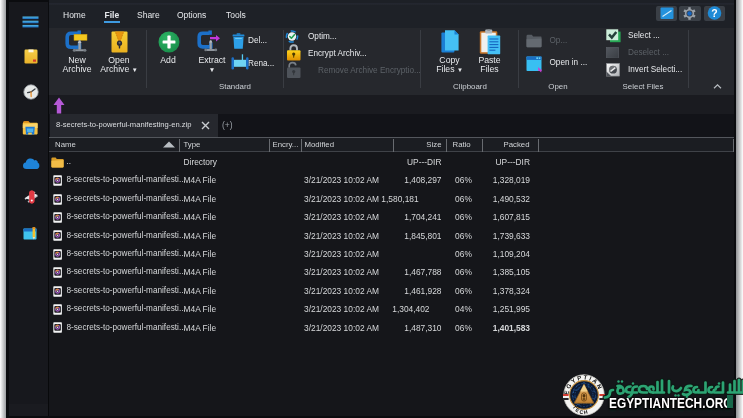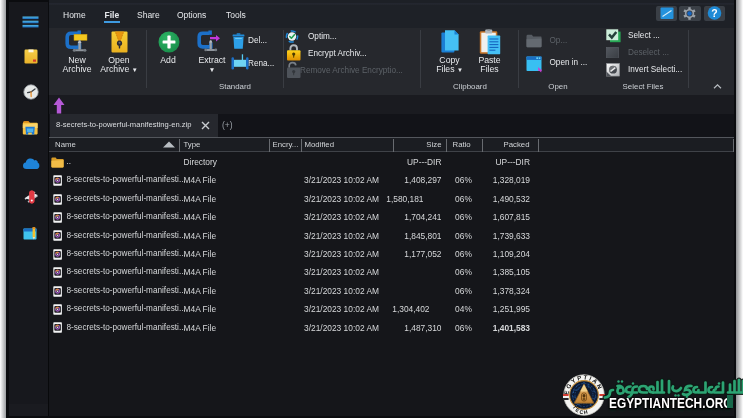--- a/index.html
+++ b/index.html
@@ -72,21 +72,21 @@
   <div class="abs grouplabel" style="left:603px; width:80px;">Select Files</div>
 
   <div class="abs biglabel" style="left:57px; top:55.5px; width:40px;">New<br>Archive</div>
   <div class="abs biglabel" style="left:99px; top:55.5px; width:40px;">Open<br>Archive&nbsp;<span style="font-size:6px;">▼</span></div>
   <div class="abs biglabel" style="left:148px; top:55.5px; width:40px;">Add</div>
   <div class="abs biglabel" style="left:192px; top:55.5px; width:40px;">Extract<br><span style="font-size:6.5px;">▼</span></div>
   <div class="abs rowlabel" style="left:248px; top:36px;">Del...</div>
   <div class="abs rowlabel" style="left:248px; top:58.5px;">Rena...</div>
   <div class="abs rowlabel" style="left:308px; top:31.5px;">Optim...</div>
   <div class="abs rowlabel" style="left:308px; top:49px;">Encrypt Archiv...</div>
-  <div class="abs rowlabel dis" style="left:300px; top:65.5px;">Remove Archive Encryptio...</div>
+  <div class="abs rowlabel dis" style="left:318px; top:65.5px;">Remove Archive Encryptio...</div>
   <div class="abs biglabel" style="left:429.5px; top:55.5px; width:40px;">Copy<br>Files&nbsp;<span style="font-size:6px;">▼</span></div>
   <div class="abs biglabel" style="left:469.5px; top:55.5px; width:40px;">Paste<br>Files</div>
   <div class="abs rowlabel dis" style="left:549.5px; top:36px;">Op...</div>
   <div class="abs rowlabel" style="left:549.5px; top:58px;">Open in ...</div>
   <div class="abs rowlabel" style="left:628px; top:31px;">Select ...</div>
   <div class="abs rowlabel dis" style="left:628px; top:47.5px;">Deselect ...</div>
   <div class="abs rowlabel" style="left:628px; top:64.5px;">Invert Selecti...</div>
 
   <div class="abs" style="left:56px; top:114px; width:150px; height:22px; color:#dcdee1; font-size:7.6px; line-height:22px;">8-secrets-to-powerful-manifesting-en.zip</div>
   <div class="abs" style="left:222px; top:114px; color:#9aa0a6; font-size:8.5px; line-height:22px;">(+)</div>
@@ -141,21 +141,21 @@
         <svg style="position:absolute;left:4.3px;top:3.8px" width="9.2" height="11" viewBox="0 0 9.2 11">
  <rect x="0.3" y="0.3" width="8.6" height="10.4" rx="0.7" fill="#f2f3f4"></rect>
  <rect x="1.3" y="1.9" width="6.6" height="6.9" rx="1.1" fill="#232327"></rect>
  <circle cx="4.6" cy="5.3" r="1.9" fill="none" stroke="#a85ecc" stroke-width="1.15"></circle>
  <path d="M2.8 4.6 A1.9 1.9 0 0 1 5.6 3.5" fill="none" stroke="#e08a2e" stroke-width="1.15"></path>
  <circle cx="4.6" cy="5.3" r="0.8" fill="#f0f0f0"></circle>
         </svg>
         <div class="cell nm" style="left:18px;">8-secrets-to-powerful-manifesti...</div>
         <div class="cell" style="left:135px;">M4A File</div>
         <div class="cell" style="left:255.5px;">3/21/2023 10:02 AM</div>
-        <div class="cell" style="left:292px; width:83px; text-align:right;">1,580,181</div>
+        <div class="cell" style="left:310px; width:83px; text-align:center;">1,580,181</div>
         <div class="cell" style="left:397px; width:36px; text-align:center;">06%</div>
         <div class="cell" style="left:430px; width:51.5px; text-align:right;">1,490,532</div>
       </div>
       <div class="row" style="top:55.199999999999996px">
         <svg style="position:absolute;left:4.3px;top:3.8px" width="9.2" height="11" viewBox="0 0 9.2 11">
  <rect x="0.3" y="0.3" width="8.6" height="10.4" rx="0.7" fill="#f2f3f4"></rect>
  <rect x="1.3" y="1.9" width="6.6" height="6.9" rx="1.1" fill="#232327"></rect>
  <circle cx="4.6" cy="5.3" r="1.9" fill="none" stroke="#a85ecc" stroke-width="1.15"></circle>
  <path d="M2.8 4.6 A1.9 1.9 0 0 1 5.6 3.5" fill="none" stroke="#e08a2e" stroke-width="1.15"></path>
  <circle cx="4.6" cy="5.3" r="0.8" fill="#f0f0f0"></circle>
@@ -186,49 +186,50 @@
         <svg style="position:absolute;left:4.3px;top:3.8px" width="9.2" height="11" viewBox="0 0 9.2 11">
  <rect x="0.3" y="0.3" width="8.6" height="10.4" rx="0.7" fill="#f2f3f4"></rect>
  <rect x="1.3" y="1.9" width="6.6" height="6.9" rx="1.1" fill="#232327"></rect>
  <circle cx="4.6" cy="5.3" r="1.9" fill="none" stroke="#a85ecc" stroke-width="1.15"></circle>
  <path d="M2.8 4.6 A1.9 1.9 0 0 1 5.6 3.5" fill="none" stroke="#e08a2e" stroke-width="1.15"></path>
  <circle cx="4.6" cy="5.3" r="0.8" fill="#f0f0f0"></circle>
         </svg>
         <div class="cell nm" style="left:18px;">8-secrets-to-powerful-manifesti...</div>
         <div class="cell" style="left:135px;">M4A File</div>
         <div class="cell" style="left:255.5px;">3/21/2023 10:02 AM</div>
-        <div class="cell" style="left:310px; width:83px; text-align:right;">1,177,052</div>
         <div class="cell" style="left:397px; width:36px; text-align:center;">06%</div>
         <div class="cell" style="left:430px; width:51.5px; text-align:right;">1,109,204</div>
       </div>
       <div class="row" style="top:110.39999999999999px">
         <svg style="position:absolute;left:4.3px;top:3.8px" width="9.2" height="11" viewBox="0 0 9.2 11">
  <rect x="0.3" y="0.3" width="8.6" height="10.4" rx="0.7" fill="#f2f3f4"></rect>
  <rect x="1.3" y="1.9" width="6.6" height="6.9" rx="1.1" fill="#232327"></rect>
  <circle cx="4.6" cy="5.3" r="1.9" fill="none" stroke="#a85ecc" stroke-width="1.15"></circle>
  <path d="M2.8 4.6 A1.9 1.9 0 0 1 5.6 3.5" fill="none" stroke="#e08a2e" stroke-width="1.15"></path>
  <circle cx="4.6" cy="5.3" r="0.8" fill="#f0f0f0"></circle>
         </svg>
         <div class="cell nm" style="left:18px;">8-secrets-to-powerful-manifesti...</div>
         <div class="cell" style="left:135px;">M4A File</div>
         <div class="cell" style="left:255.5px;">3/21/2023 10:02 AM</div>
+        <div class="cell" style="left:310px; width:83px; text-align:right;">1,467,788</div>
         <div class="cell" style="left:397px; width:36px; text-align:center;">06%</div>
         <div class="cell" style="left:430px; width:51.5px; text-align:right;">1,385,105</div>
       </div>
       <div class="row" style="top:128.79999999999998px">
         <svg style="position:absolute;left:4.3px;top:3.8px" width="9.2" height="11" viewBox="0 0 9.2 11">
  <rect x="0.3" y="0.3" width="8.6" height="10.4" rx="0.7" fill="#f2f3f4"></rect>
  <rect x="1.3" y="1.9" width="6.6" height="6.9" rx="1.1" fill="#232327"></rect>
  <circle cx="4.6" cy="5.3" r="1.9" fill="none" stroke="#a85ecc" stroke-width="1.15"></circle>
  <path d="M2.8 4.6 A1.9 1.9 0 0 1 5.6 3.5" fill="none" stroke="#e08a2e" stroke-width="1.15"></path>
  <circle cx="4.6" cy="5.3" r="0.8" fill="#f0f0f0"></circle>
         </svg>
         <div class="cell nm" style="left:18px;">8-secrets-to-powerful-manifesti...</div>
         <div class="cell" style="left:135px;">M4A File</div>
         <div class="cell" style="left:255.5px;">3/21/2023 10:02 AM</div>
+        <div class="cell" style="left:310px; width:83px; text-align:right;">1,461,928</div>
         <div class="cell" style="left:397px; width:36px; text-align:center;">06%</div>
         <div class="cell" style="left:430px; width:51.5px; text-align:right;">1,378,324</div>
       </div>
       <div class="row" style="top:147.2px">
         <svg style="position:absolute;left:4.3px;top:3.8px" width="9.2" height="11" viewBox="0 0 9.2 11">
  <rect x="0.3" y="0.3" width="8.6" height="10.4" rx="0.7" fill="#f2f3f4"></rect>
  <rect x="1.3" y="1.9" width="6.6" height="6.9" rx="1.1" fill="#232327"></rect>
  <circle cx="4.6" cy="5.3" r="1.9" fill="none" stroke="#a85ecc" stroke-width="1.15"></circle>
  <path d="M2.8 4.6 A1.9 1.9 0 0 1 5.6 3.5" fill="none" stroke="#e08a2e" stroke-width="1.15"></path>
  <circle cx="4.6" cy="5.3" r="0.8" fill="#f0f0f0"></circle>

